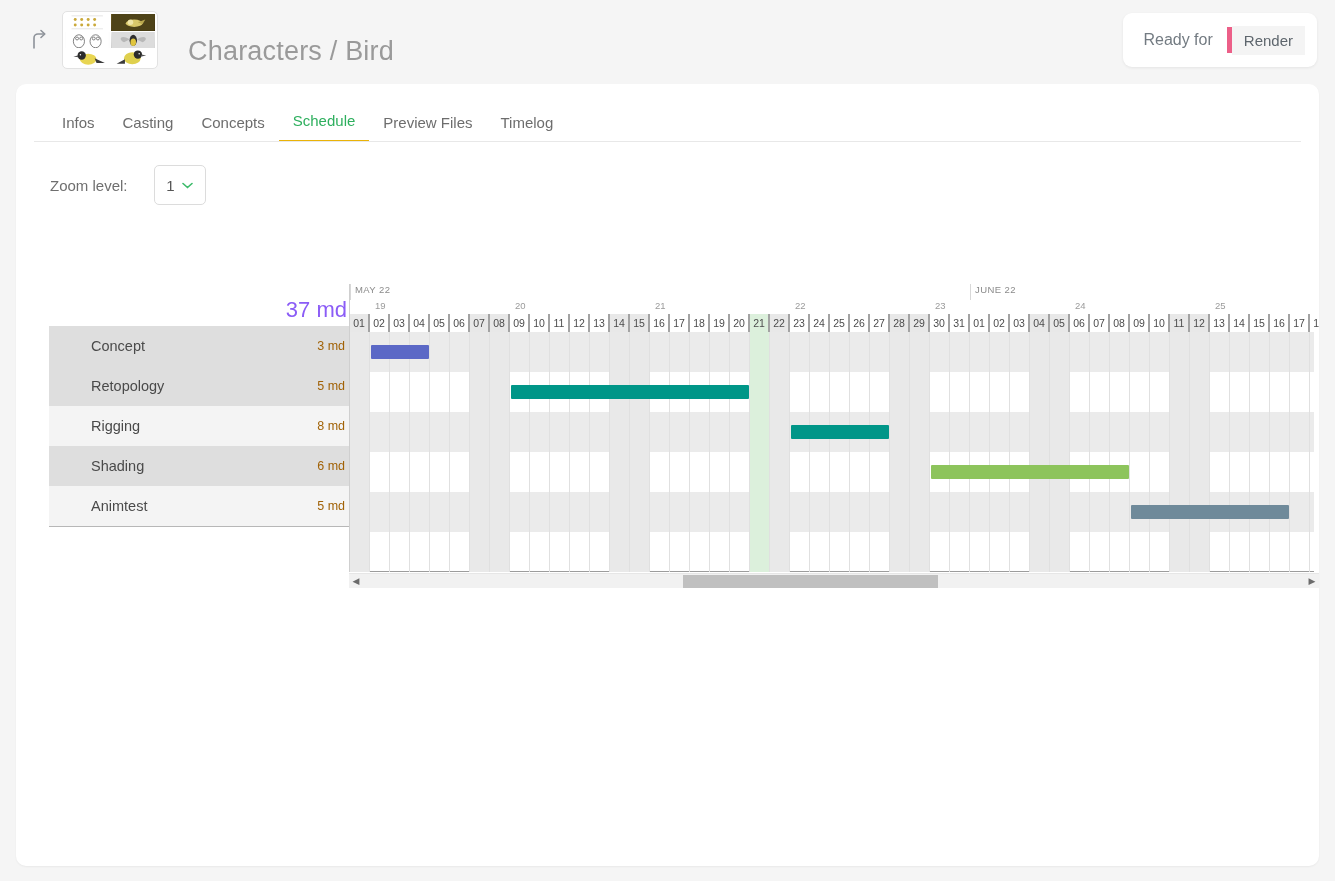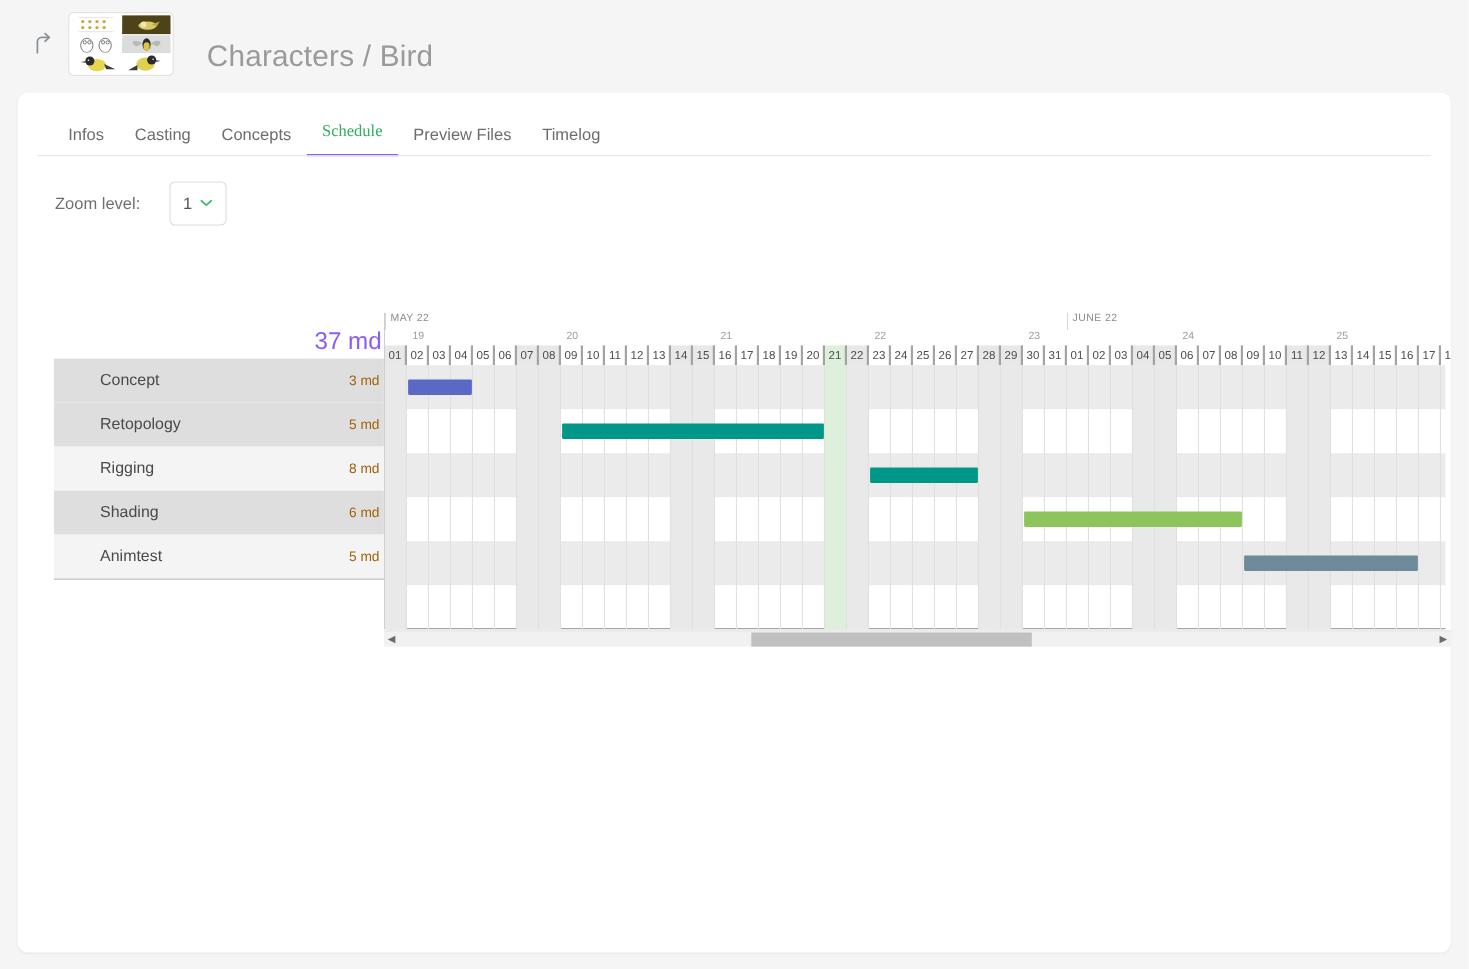--- a/index.html
+++ b/index.html
@@ -89,21 +89,21 @@
     padding: 28px 0 0 32px;
     gap: 0;
   }
   .tab {
     font-size: 15px;
     color: #6d6d6d;
     padding: 0 14px 11px 14px;
     cursor: pointer;
     white-space: nowrap;
   }
-  .tab.active { color: #2eaf5e; border-bottom: 2px solid #8b5cf6; font-family: Liberation Serif, serif; }
+  .tab.active { color: #2eaf5e; border-bottom: 2px solid #eab308; }
   .tabs-rule {
     height: 1px; background: #e8e8e8;
     margin: 0 18px 0 18px;
     position: relative; top: -1px;
   }
 
   .zoom-row {
     display: flex; align-items: center;
     padding: 22px 0 0 34px;
     gap: 26px;
@@ -310,20 +310,25 @@
         <circle cx="28" cy="6" r="4.5" fill="#2b2b2b"></circle>
         <circle cx="29.4" cy="5.2" r=".8" fill="#fff"></circle>
         <path d="M14 11 L5 16 L14 16 Z" fill="#3a3a3a"></path>
         <path d="M32 6 L37 7 L32 8 Z" fill="#555"></path>
       </svg>
     </div>
   </div>
 
   <div class="page-title">Characters / Bird</div>
 
+  <div class="ready-chip">
+    <span class="ready-label">Ready for</span>
+    <span class="ready-accent"></span>
+    <span class="ready-value">Render</span>
+  </div>
 </div>
 
 <div class="card">
 
   <div class="tabs">
     <div class="tab">Infos</div>
     <div class="tab">Casting</div>
     <div class="tab">Concepts</div>
     <div class="tab active">Schedule</div>
     <div class="tab">Preview Files</div>

